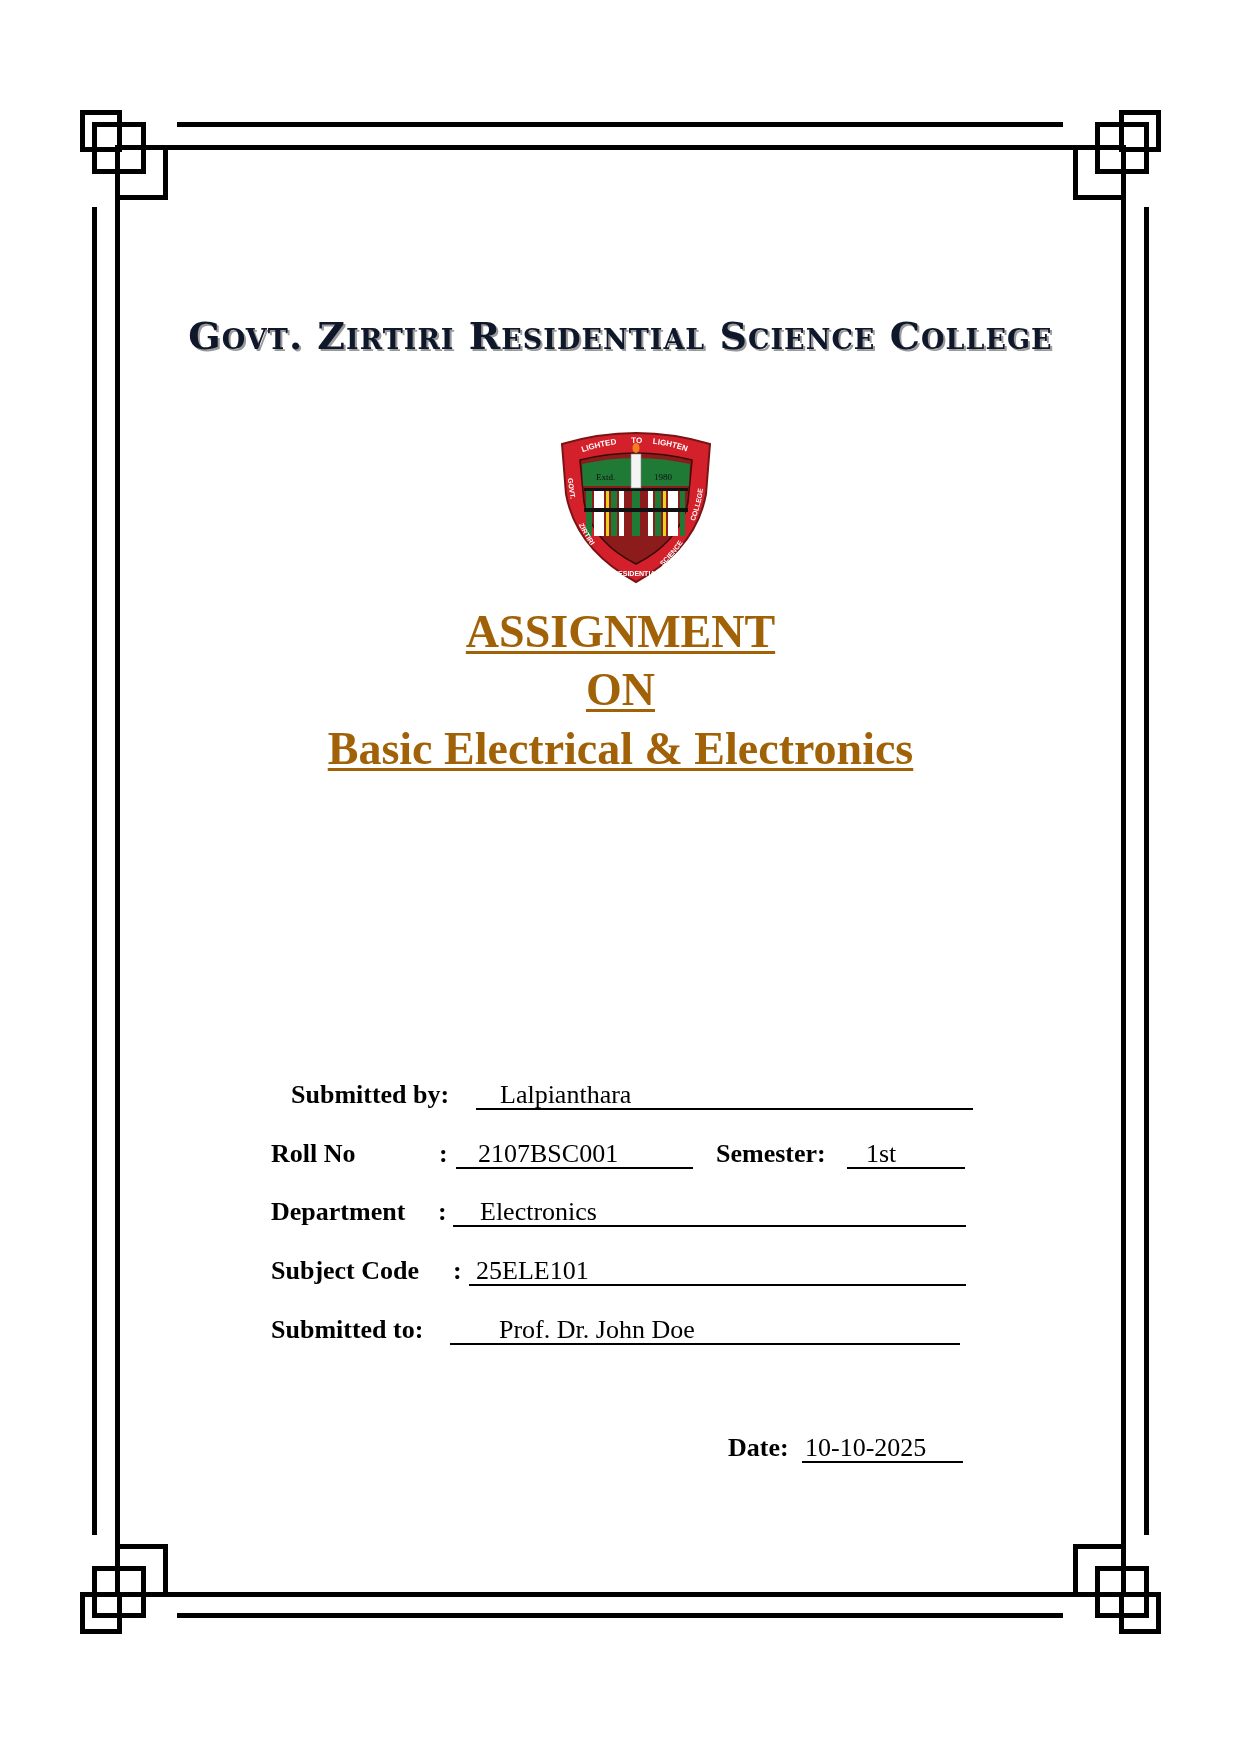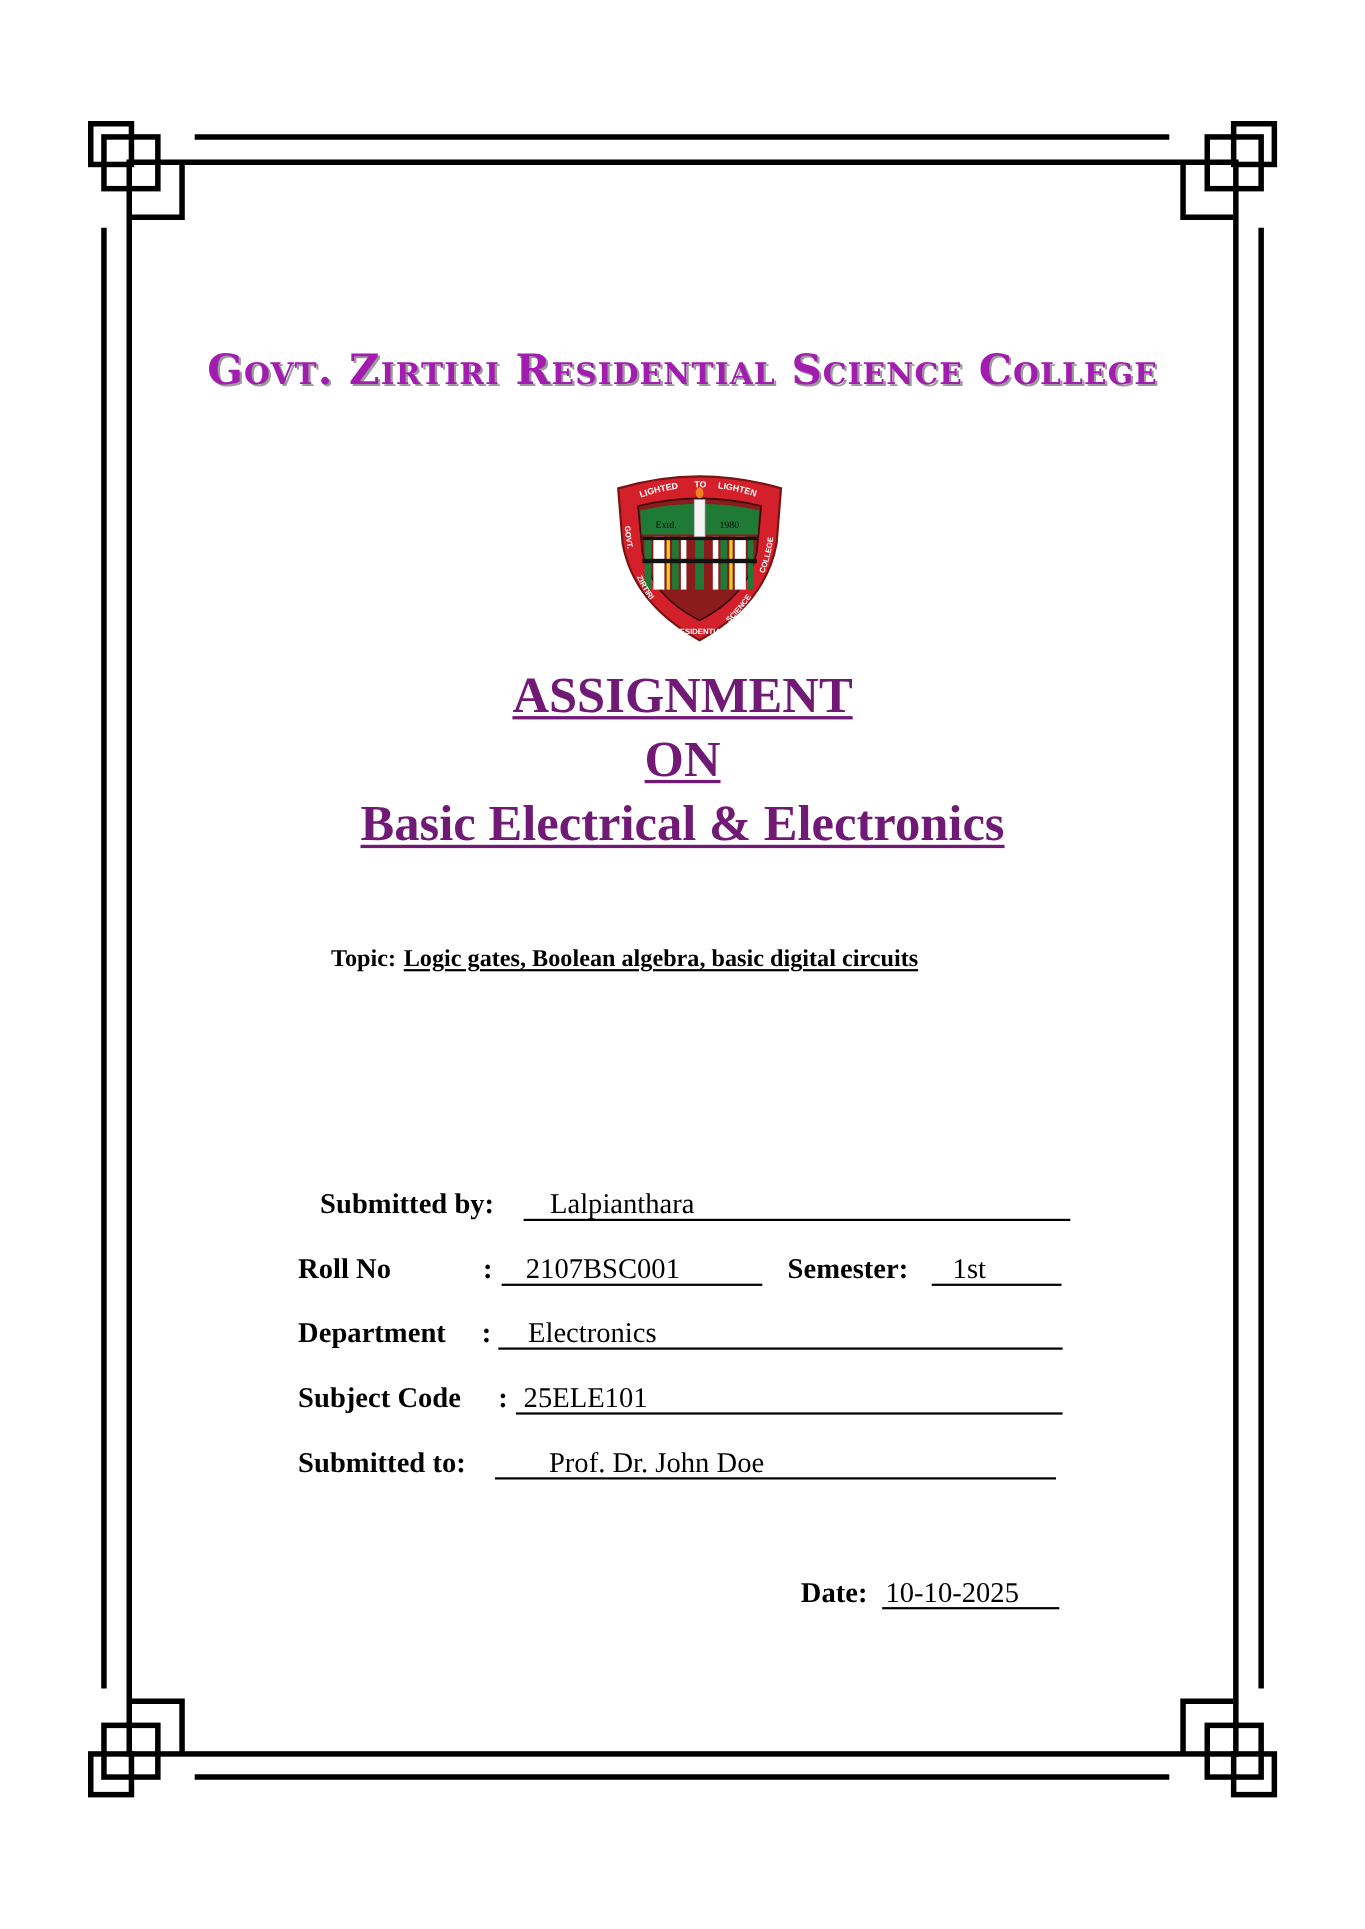--- a/index.html
+++ b/index.html
@@ -3,31 +3,31 @@
 <meta charset="utf-8">
 <style>
   html, body { margin: 0; padding: 0; background: #ffffff; }
   body { width: 1241px; height: 1754px; position: relative; overflow: hidden; }
   .page { position: absolute; left: 0; top: 0; width: 1241px; height: 1754px; background: #fff; }
   .frame { position: absolute; left: 0; top: 0; width: 1241px; height: 1754px; pointer-events: none; }
 
   .college-name {
     position: absolute; left: 0; top: 312px; width: 1241px; text-align: center;
     font-family: "DejaVu Serif", serif; font-weight: bold; font-variant: small-caps;
-    font-size: 38px; letter-spacing: 1px; color: #a21caf;
+    font-size: 38px; letter-spacing: 1px; color: #0f172a;
     text-shadow: 2px 2px 0 #9a9a9a;
     line-height: 48px; white-space: nowrap;
   }
   .logo { position: absolute; left: 556px; top: 424px; width: 160px; height: 160px; }
 
   .title {
     position: absolute; left: 0; width: 1241px; text-align: center;
     font-family: "Liberation Serif", serif; font-weight: bold; font-size: 46px;
     text-decoration: underline; text-decoration-thickness: 3px; text-underline-offset: 4px;
-    color: #701a75; line-height: 56px; white-space: nowrap;
+    color: #a16207; line-height: 56px; white-space: nowrap;
   }
   .t1 { top: 604px; }
   .t2 { top: 662px; }
   .t3 { top: 721px; }
 
   .topic {
     position: absolute; left: 301px; top: 858px;
     font-family: "Liberation Serif", serif; font-weight: bold; font-size: 22px;
     color: #000; line-height: 26px; white-space: nowrap;
   }
@@ -131,23 +131,20 @@
     </text>
     <text font-family="Liberation Sans, sans-serif" font-weight="bold" font-size="7" fill="#fff">
       <textPath href="#arcRight" startOffset="58%">COLLEGE</textPath>
     </text>
   </svg>
 
   <div class="title t1">ASSIGNMENT</div>
   <div class="title t2">ON</div>
   <div class="title t3">Basic Electrical &amp; Electronics</div>
 
-  <div class="topic">
-    <span class="topic-label">Topic:</span><span class="topic-value">Logic gates, Boolean algebra, basic digital circuits</span>
-  </div>
 
   <div class="row" style="left:0; top:1080px; width:1241px; height:32px;margin-left:20px;">
     <span class="lbl" style="left:271px;">Submitted by:</span>
     <span class="line" style="left:456px; width:497px;"></span>
     <span class="val" style="left:480px;">Lalpianthara</span>
   </div>
 
   <div class="row" style="left:0; top:1139px; width:1241px; height:32px;">
     <span class="lbl" style="left:271px;">Roll No</span>
     <span class="colon" style="left:439px;">:</span>

